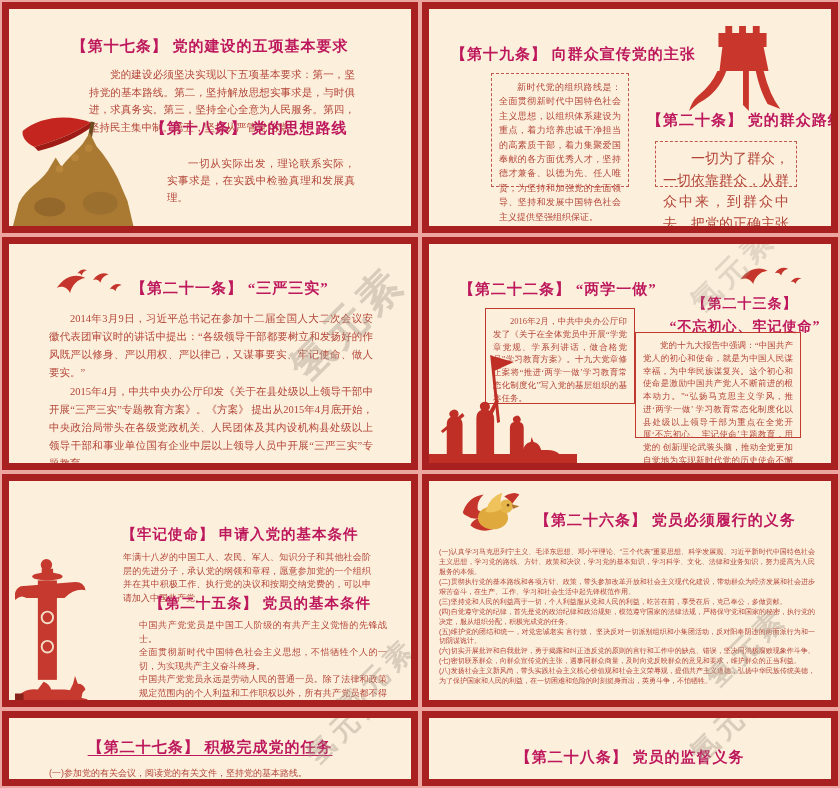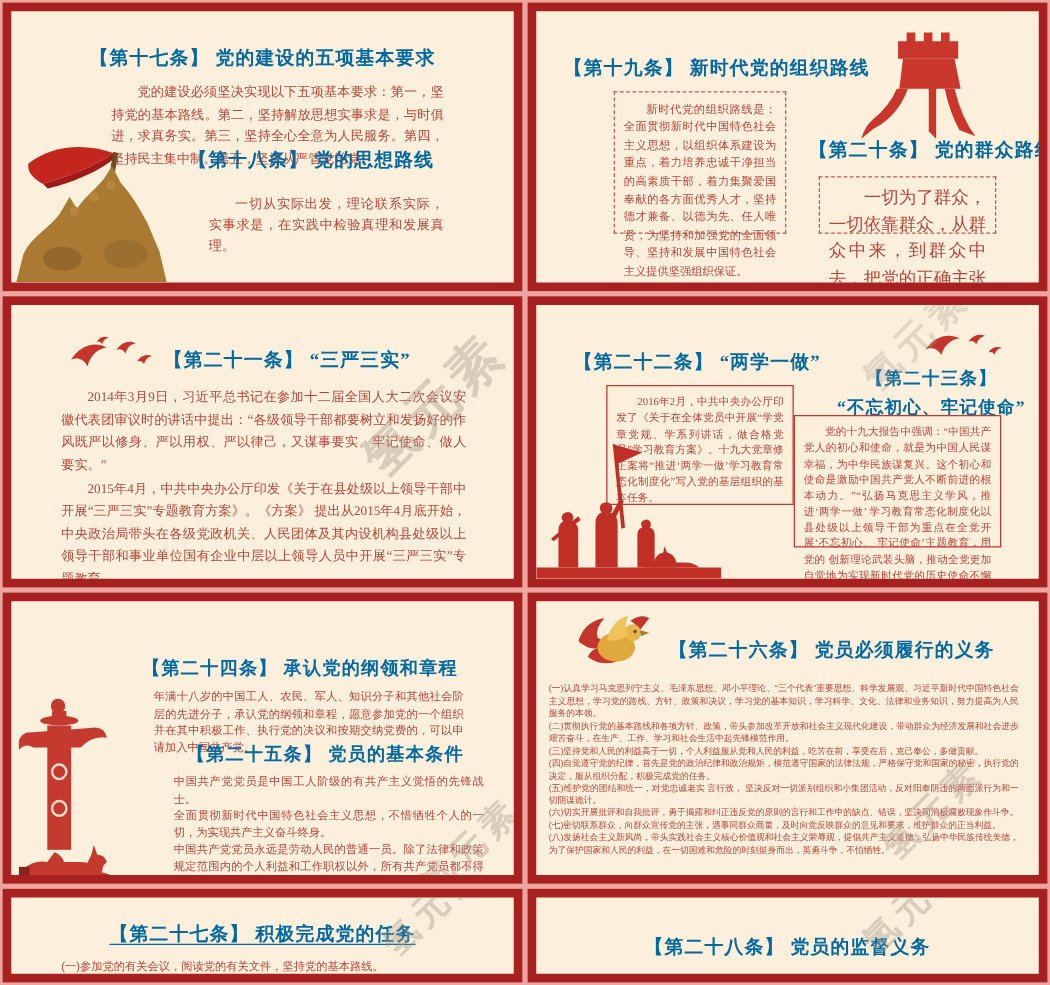--- a/index.html
+++ b/index.html
@@ -1,21 +1,21 @@
 <!DOCTYPE html>
 <html><head>
 <meta charset="utf-8">
 <style>
   * { margin:0; padding:0; box-sizing:border-box; }
   html,body { width:840px; height:788px; overflow:hidden; }
   body { background:#eca69f; font-family:"Liberation Sans","DejaVu Sans",sans-serif; }
   .grid { display:grid; grid-template-columns:1fr 1fr; grid-template-rows:231px 233px 233px auto;
           gap:4px; padding:2px; width:840px; height:788px; }
   .cell { position:relative; border:7px solid #a8201f; background:#fcf0dd; overflow:hidden; }
-  .title { position:absolute; color:#0369a1; font-weight:bold; white-space:nowrap;
+  .title { position:absolute; color:#be185d; font-weight:bold; white-space:nowrap;
            font-family:"Liberation Serif","DejaVu Serif",serif; letter-spacing:1px; }
   .body-text { position:absolute; color:#b34538; text-align:justify; }
   .indent { text-indent:2em;font-family:Liberation Serif, serif; }
   .dotted-box { border:1px dashed #c0584e; padding:6px 7px; }
   .solid-box { border:1px solid #c0392f; padding:6px 7px; }
   .deco { position:absolute; }
   .wm { position:absolute; color:rgba(170,156,140,0.42); transform:rotate(-45deg);
         font-weight:bold; letter-spacing:5px; white-space:nowrap; pointer-events:none;
         font-family:"Liberation Serif","DejaVu Serif",serif; }
 
@@ -82,21 +82,21 @@
       <path d="M2 122 L8 98 C16 82 30 76 38 64 L46 50 L52 60 C60 48 70 42 76 32 L81 24 L88 38 C97 48 104 60 110 72 L120 96 L126 122 Z" fill="#aa7a33"></path>
       <ellipse cx="40" cy="102" rx="16" ry="10" fill="#8a6128" opacity="0.7"></ellipse>
       <ellipse cx="92" cy="98" rx="18" ry="12" fill="#916829" opacity="0.6"></ellipse>
       <circle cx="50" cy="62" r="4" fill="#b9853a"></circle>
         <circle cx="66" cy="50" r="4" fill="#b9853a"></circle>
         <circle cx="80" cy="40" r="4" fill="#b9853a"></circle>
     </svg>
   </div>
 
   <div class="cell">
-    <div class="title s2-t1">【第十九条】 新时代党的组织路线</div>
+    <div class="title s2-t1">【第十九条】 向群众宣传党的主张</div>
     <div class="body-text indent dotted-box s2-b1">新时代党的组织路线是：全面贯彻新时代中国特色社会主义思想，以组织体系建设为重点，着力培养忠诚干净担当的高素质干部，着力集聚爱国奉献的各方面优秀人才，坚持德才兼备、以德为先、任人唯贤，为坚持和加强党的全面领导、坚持和发展中国特色社会主义提供坚强组织保证。</div>
     <svg class="deco s2-wall" viewBox="0 0 110 92" preserveAspectRatio="none">
       <g fill="#c9362c">
         <path d="M30 14 h7 v-7 h7 v7 h7 v-7 h7 v7 h7 v-7 h7 v7 h7 v14 h-49 z"></path>
         <path d="M34 28 h42 l5 24 h-50 z"></path>
         <path d="M76 52 q6 24 17 38 l-13 -5 q-8 -14 -12 -33 z"></path>
         <path d="M38 52 q-8 22 -28 32 l-10 8 q3 -10 9 -15 q14 -11 20 -25 z"></path>
         <path d="M55 30 v56 l6 6 v-62 z"></path>
       </g>
     </svg>
@@ -171,21 +171,21 @@
         <ellipse cx="34" cy="20" rx="16" ry="4"></ellipse>
         <path d="M6 30 q-8 4 -6 14 q6 -6 12 -2 h40 q10 -10 22 -8 q-2 -10 -14 -8 z"></path>
         <rect x="24" y="24" width="20" height="102"></rect>
         <path d="M4 160 v-18 q8 -8 20 -6 l6 -8 q6 2 8 8 h14 q10 0 16 8 l8 2 v14 z"></path>
         <path d="M56 140 l5 -10 2 -8 3 8 q6 0 8 6 l-3 3 -2 9 -3 0 -1 -7 -5 0 -1 7 z"></path>
         <rect x="0" y="140" width="9" height="20" fill="#8a221c"></rect>
       </g>
       <circle cx="34" cy="62" r="6" fill="none" stroke="#f2ddc6" stroke-width="2"></circle>
       <circle cx="34" cy="92" r="6" fill="none" stroke="#f2ddc6" stroke-width="2"></circle>
     </svg>
-    <div class="title s5-t1">【第二十四条】 承认党的纲领和章程</div>
+    <div class="title s5-t1">【牢记使命】 申请入党的基本条件</div>
     <div class="body-text s5-b1">年满十八岁的中国工人、农民、军人、知识分子和其他社会阶层的先进分子，承认党的纲领和章程，愿意参加党的一个组织并在其中积极工作、执行党的决议和按期交纳党费的，可以申请加入中国共产党。</div>
     <div class="title s5-t2">【第二十五条】 党员的基本条件</div>
     <div class="body-text s5-b2">
       <p>中国共产党党员是中国工人阶级的有共产主义觉悟的先锋战士。</p>
       <p>全面贯彻新时代中国特色社会主义思想，不惜牺牲个人的一切，为实现共产主义奋斗终身。</p>
       <p>中国共产党党员永远是劳动人民的普通一员。除了法律和政策规定范围内的个人利益和工作职权以外，所有共产党员都不得谋求任何私利和特权。</p>
     </div>
     <div class="wm wm-s5">氢元素</div>
   </div>
 

